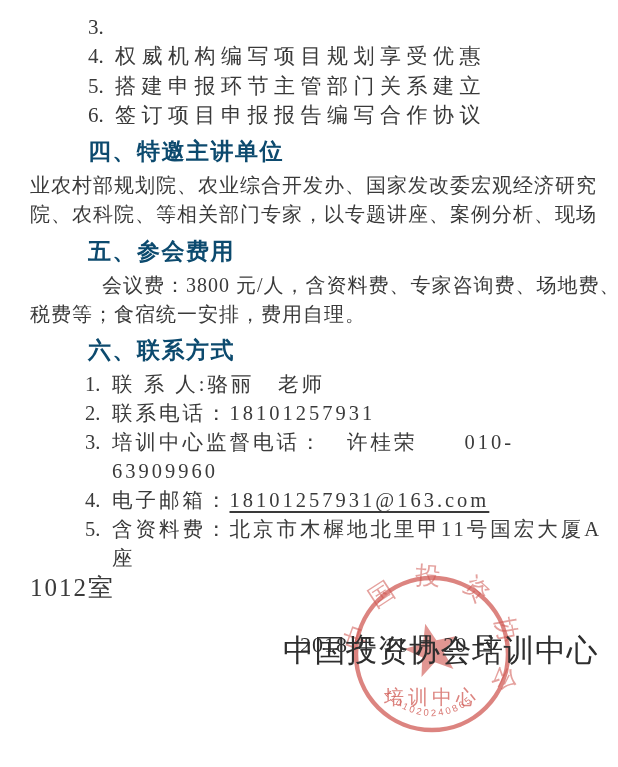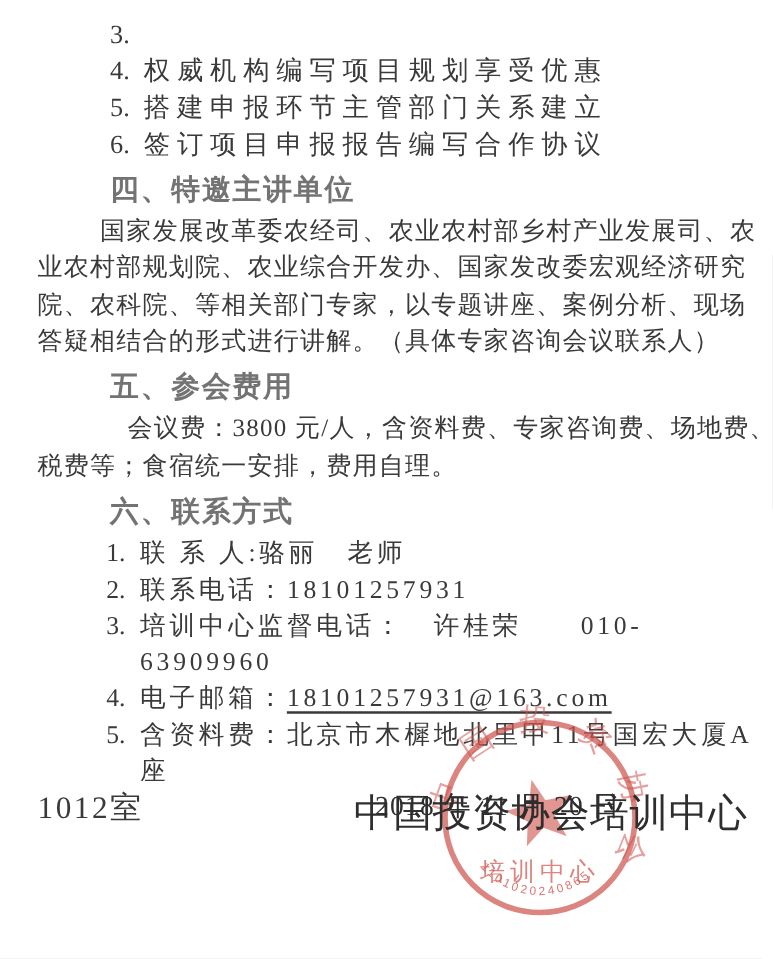--- a/index.html
+++ b/index.html
@@ -23,21 +23,21 @@
   }
   .intro .num-row{padding-left:88px;letter-spacing:5.5px;}
   .intro .num{width:27px;flex:0 0 27px;letter-spacing:0;}
   
   .heading{
     margin:7px 0 4px 88px;
     font-size:23px;
     font-weight:bold;
     letter-spacing:1.5px;
     line-height:30px;
-    color:#737373;
+    color:#0c4a6e;
   }
   
   .para{margin:0 24px 0 30px;}
   .para .pline{
     font-size:20px;
     letter-spacing:1px;
     line-height:29.3px;
     white-space:nowrap;
   }
   .para .indent1{padding-left:50px;}
@@ -86,24 +86,22 @@
       <span>搭建申报环节主管部门关系建立</span>
     </div>
     <div class="num-row">
       <span class="num">6.</span>
       <span>签订项目申报报告编写合作协议</span>
     </div>
   </div>
 
   <div class="heading">四、特邀主讲单位</div>
   <div class="para">
-    <div class="pline indent1">国家发展改革委农经司、农业农村部乡村产业发展司、农</div>
     <div class="pline">业农村部规划院、农业综合开发办、国家发改委宏观经济研究</div>
     <div class="pline">院、农科院、等相关部门专家，以专题讲座、案例分析、现场</div>
-    <div class="pline">答疑相结合的形式进行讲解。（具体专家咨询会议联系人）</div>
   </div>
 
   <div class="heading">五、参会费用</div>
   <div class="para">
     <div class="pline indent2">会议费：3800 元/人，含资料费、专家咨询费、场地费、</div>
     <div class="pline">税费等；食宿统一安排，费用自理。</div>
   </div>
 
   <div class="heading">六、联系方式</div>
   <div class="contacts">

